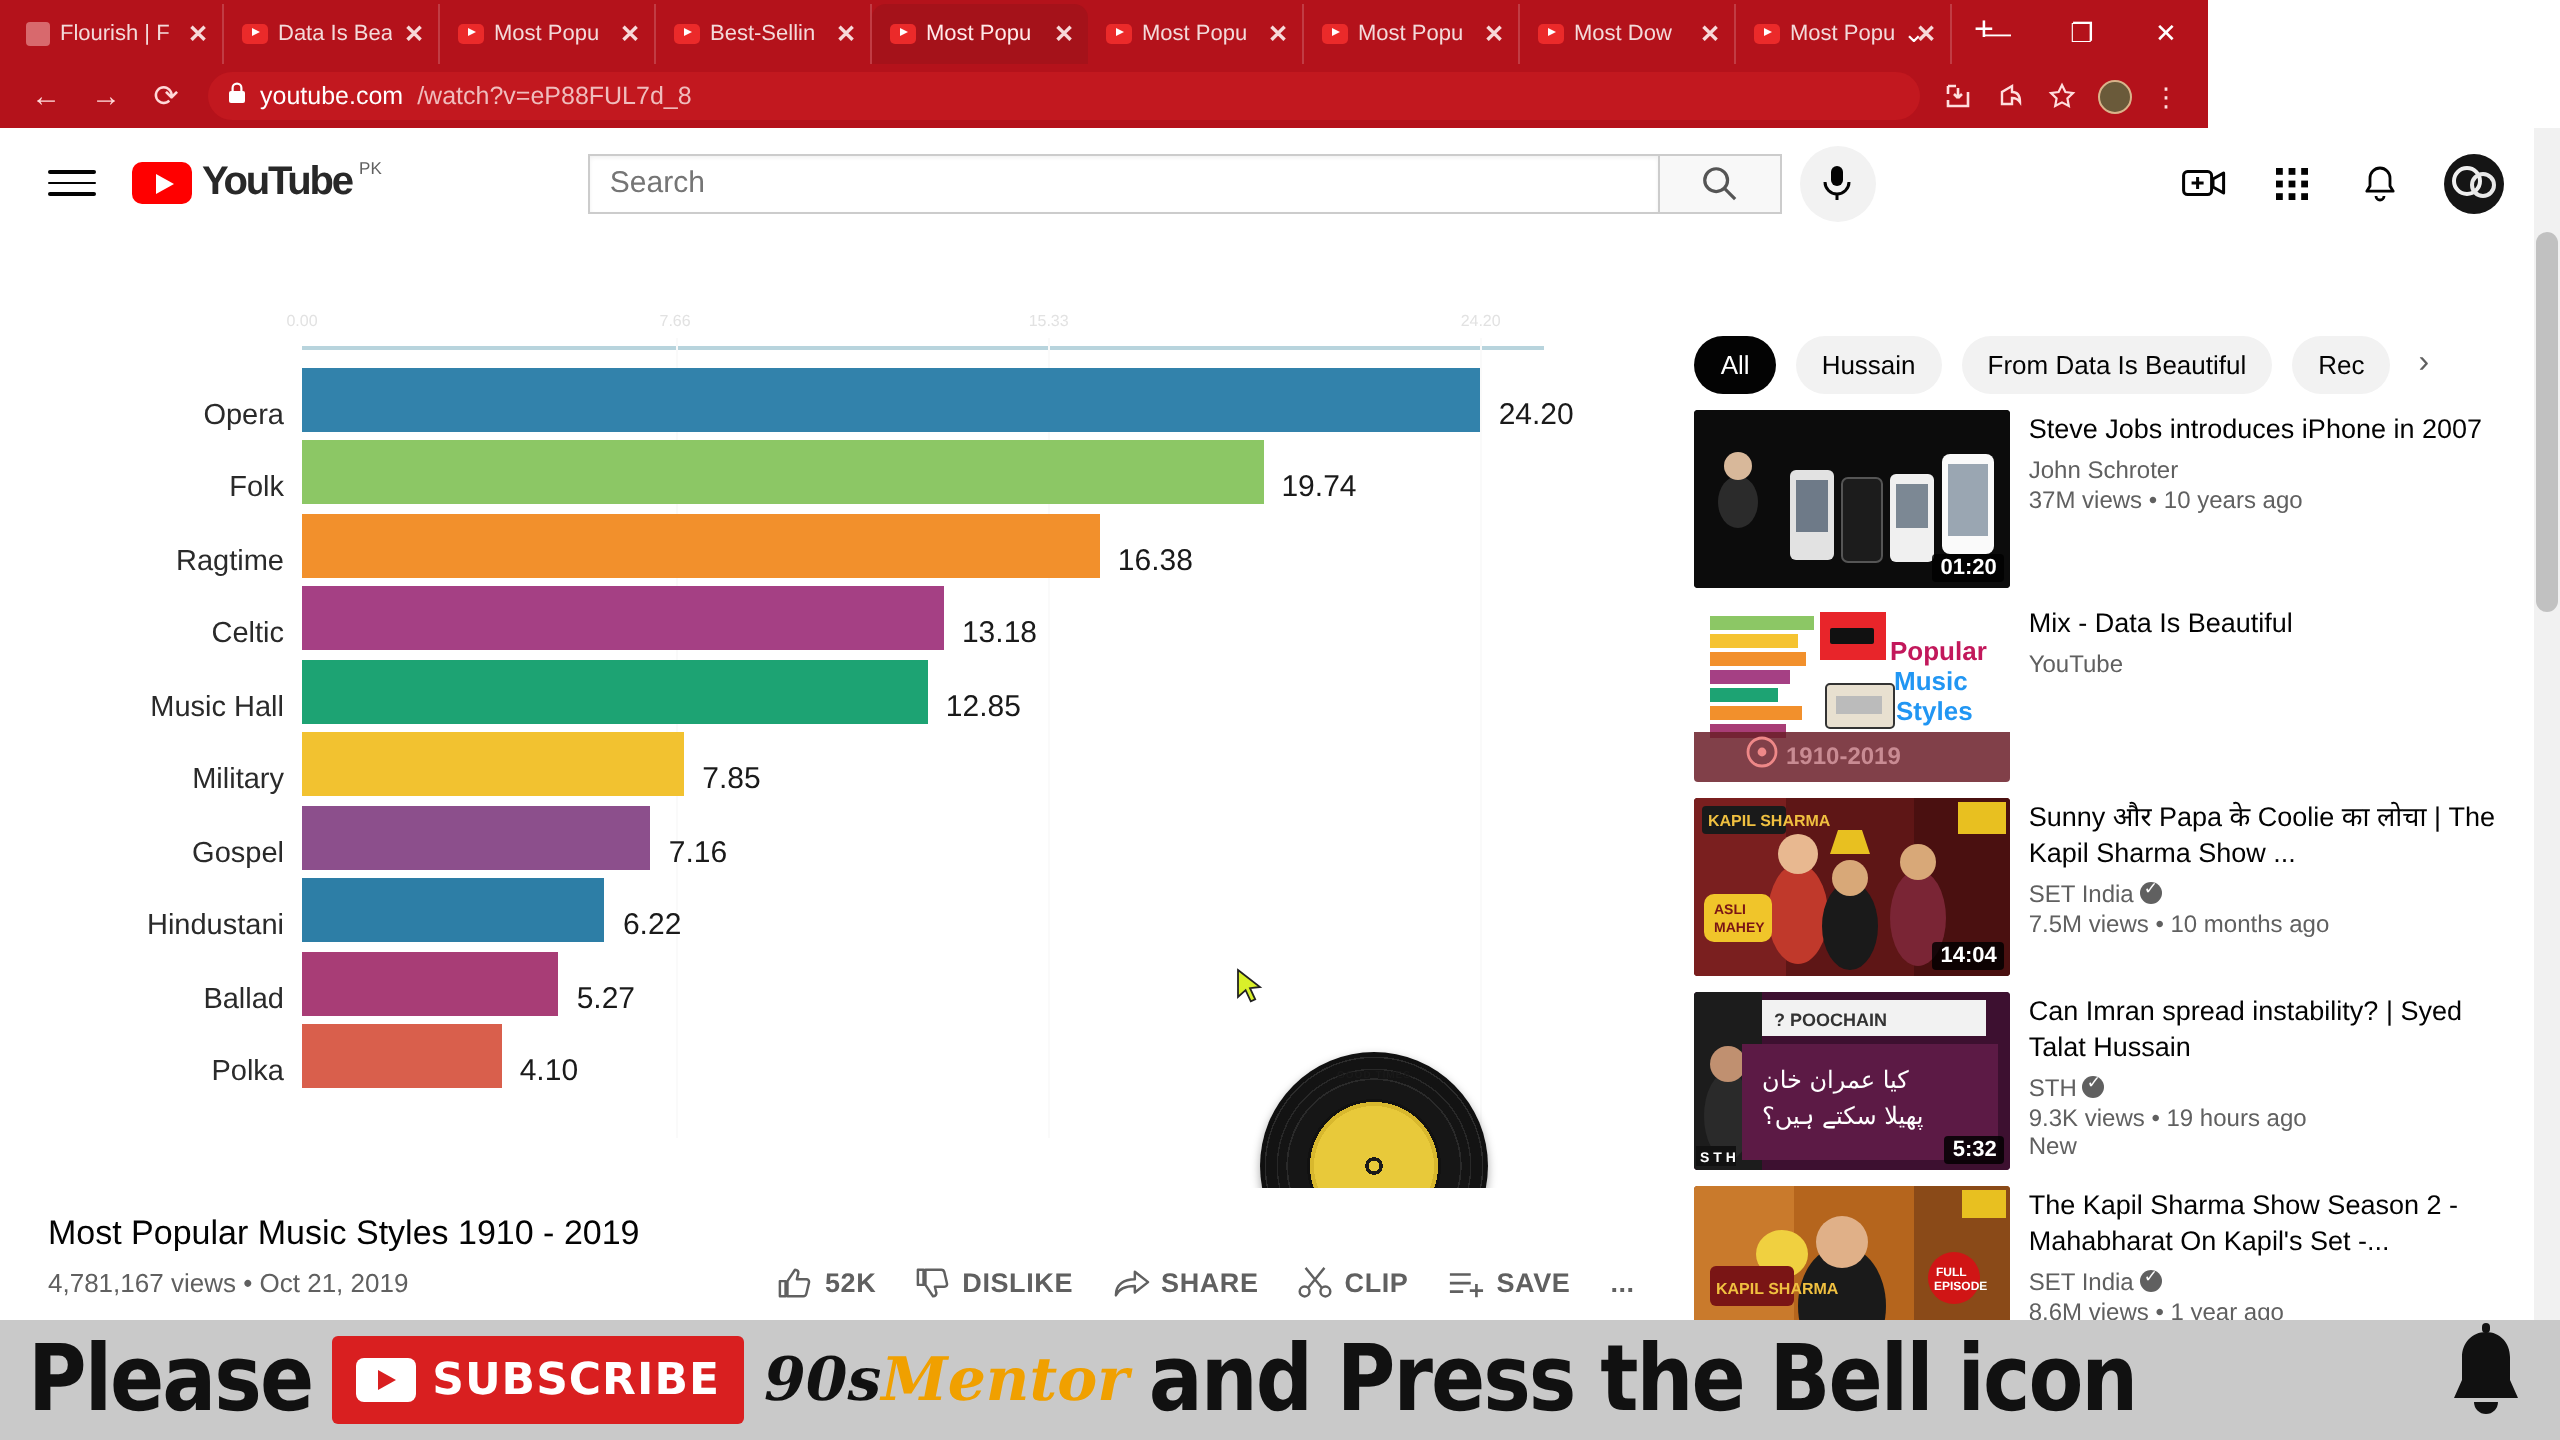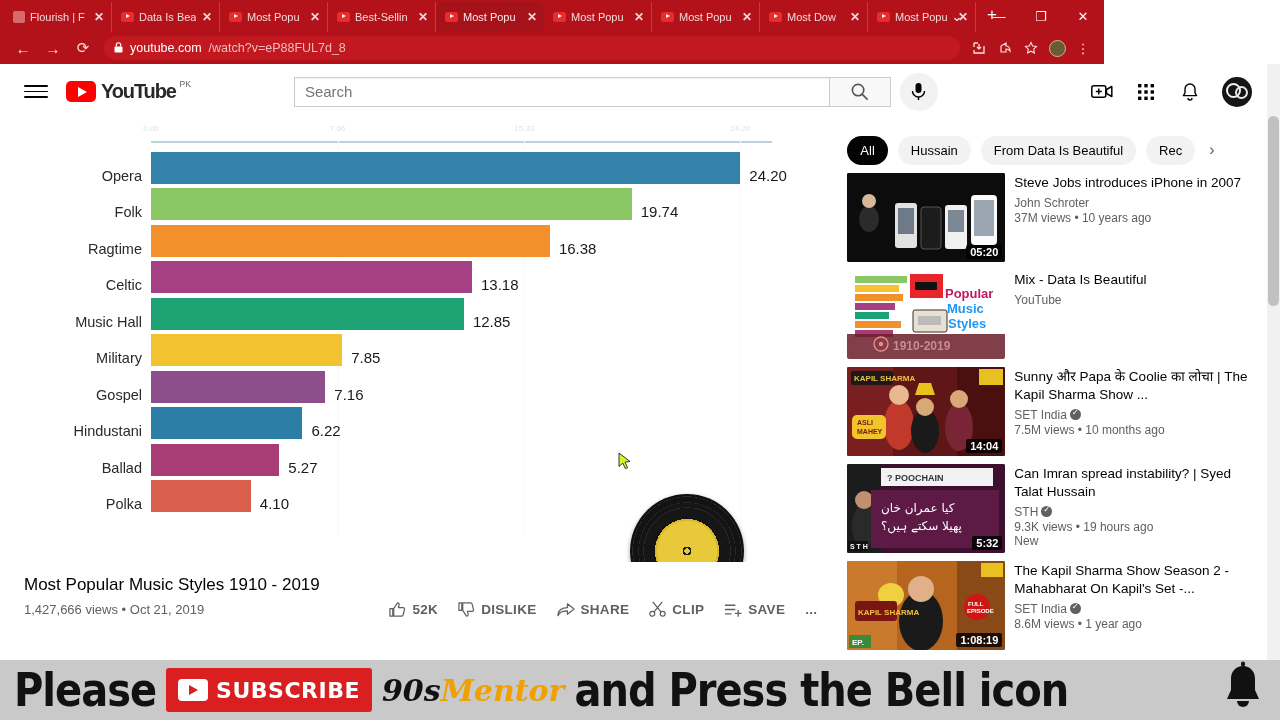--- a/index.html
+++ b/index.html
@@ -70,21 +70,21 @@
 
   #headricons { margin-left:auto; display:flex; align-items:center; gap:20px; padding-right:10px; }
   .hicon { width:24px;height:24px;display:flex;align-items:center;justify-content:center;color:#030303; }
   #avatar { width:30px;height:30px;border-radius:50%;background:#151515; position:relative; overflow:hidden; }
   #avatar:before { content:""; position:absolute; width:11px;height:11px;border-radius:50%;
     border:2.5px solid #f0f0f0; left:4px; top:6px; }
   #avatar:after { content:""; position:absolute; width:9px;height:9px;border-radius:50%;
     border:2.5px solid #e8e8e8; left:13px; top:9px; }
 
   
-  #content { display:flex; padding:0 18px; gap:20px; }
+  #content { display:flex; padding:0 18px; gap:20px;margin-top:32px; }
   #primary { width:812px; }
   #player { width:800px; height:443px; background:#fff; position:relative; overflow:hidden; }
 
   
   #chart { position:absolute; inset:0; background:#fff; padding:18px 0 0 0; }
   #axisline { position:absolute; left:133px; right:46px; top:22px; height:1.5px; background:#b8d4dd; }
   .tick { position:absolute; top:5px; font-size:8px; color:#e2e2e2; transform:translateX(-50%); }
   .tickline { position:absolute; top:18px; bottom:25px; width:1px; background:#fafafa; }
 
   #bars { position:absolute; left:0; right:0; top:28px; }
@@ -411,21 +411,21 @@
           <svg id="cursor" viewBox="0 0 14 19">
             <path d="M1 1l11 8.5-5 .6 2.6 5.6-2.2 1-2.6-5.6L1 14.5z" fill="#d9f02a" stroke="#222" stroke-width="0.9"></path>
           </svg>
         </div>
       </div>
 
       <div id="videotitle">Most Popular Music Styles 1910 - 2019</div>
 
       <div id="videometa">
         <div id="viewinfo">
-          <span>1,427,666 views</span>
+          <span>4,781,167 views</span>
           <span>•</span>
           <span>Oct 21, 2019</span>
         </div>
         <div id="actions">
           <div class="action">
             <svg width="17" height="17" viewBox="0 0 18 18">
               <path d="M1 8h3v8H1zM5 8l4-6c1.3 0 2 .9 1.7 2L10 7h5c1 0 1.6.8 1.4 1.7l-1.4 6c-.2.8-.8 1.3-1.6 1.3H5z" stroke="#606060" stroke-width="1.3" fill="none" stroke-linejoin="round"></path>
             </svg>
             <span>52K</span>
           </div>
@@ -475,21 +475,21 @@
                 <rect width="158" height="89" fill="#0c0c0c"></rect>
                 <ellipse cx="22" cy="46" rx="10" ry="13" fill="#2b2b2b"></ellipse>
                 <circle cx="22" cy="28" r="7" fill="#d8b89a"></circle>
                 <rect x="48" y="30" width="22" height="45" rx="3" fill="#e2e2e2"></rect>
                 <rect x="51" y="35" width="16" height="26" fill="#6e7a88"></rect>
                 <rect x="74" y="34" width="20" height="42" rx="3" fill="#1c1c1c" stroke="#555"></rect>
                 <rect x="98" y="32" width="22" height="44" rx="3" fill="#f0f0f0"></rect>
                 <rect x="101" y="37" width="16" height="22" fill="#7c8894"></rect>
                 <rect x="124" y="22" width="26" height="50" rx="4" fill="#fafafa"></rect>
                 <rect x="127" y="27" width="20" height="36" fill="#9aa6b2"></rect>
-              </svg><div class="dur">05:20</div></div>
+              </svg><div class="dur">01:20</div></div>
             <div class="vinfo">
               <div class="vtitle">Steve Jobs introduces iPhone in 2007</div>
               <div class="vchan">
                 <span>John Schroter</span>
               </div>
               <div class="vstats">37M views • 10 years ago</div>
             </div>
           </div>
           <div class="vitem">
             <div class="thumb th-dib"><svg width="158" height="89" viewBox="0 0 158 89">

